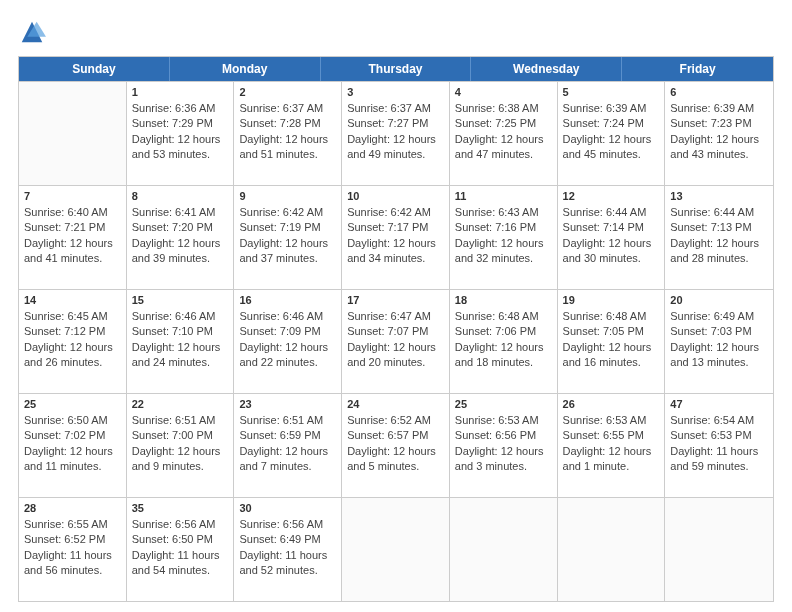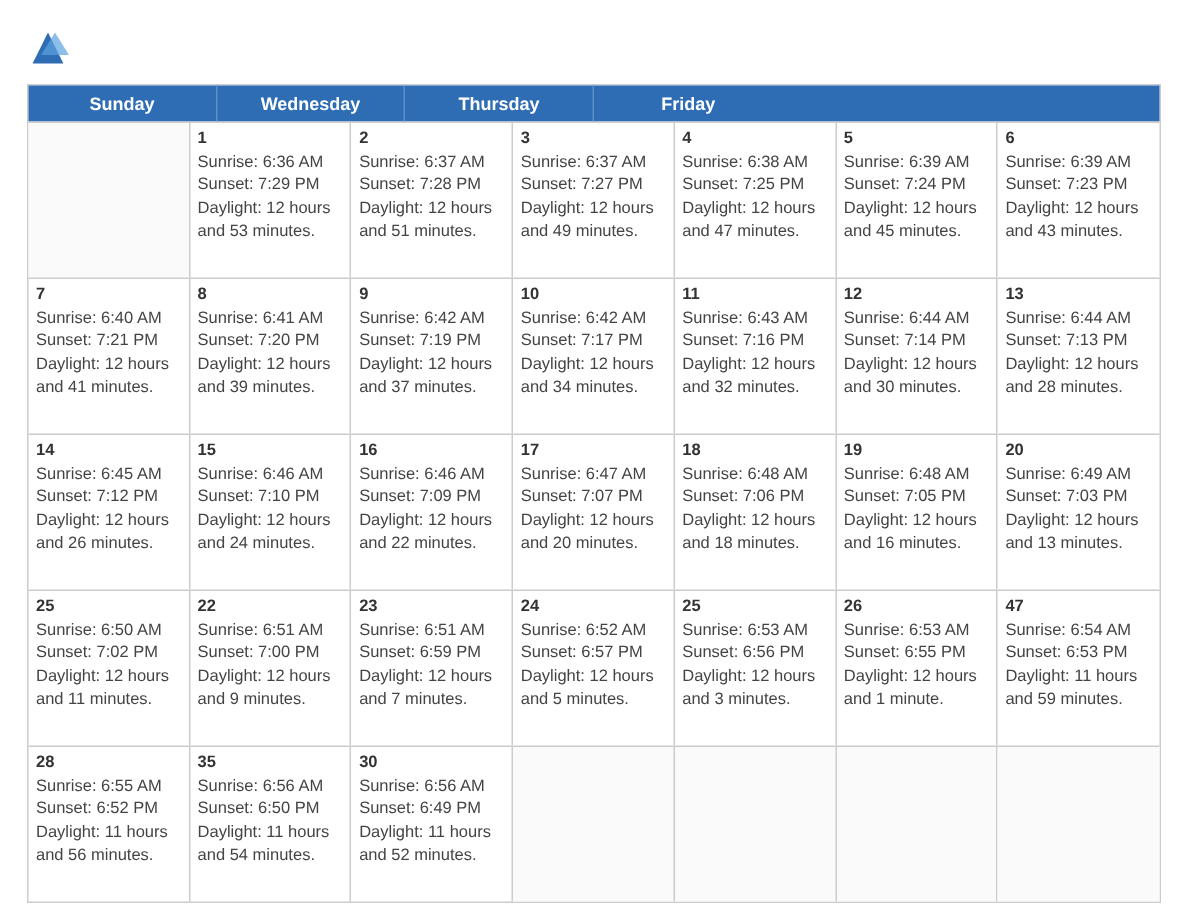--- a/index.html
+++ b/index.html
@@ -60,21 +60,21 @@
       color: #555;
     }
     .calendar {
       flex: 1;
       display: flex;
       flex-direction: column;
       border: 1px solid #ccc;
     }
     .cal-header {
       display: grid;
-      grid-template-columns: repeat(6, 1fr);
+      grid-template-columns: repeat(5, 1fr);
       background: #2e6db4;
     }
     .cal-header-cell {
       color: #fff;
       font-size: 12px;
       font-weight: bold;
       text-align: center;
       padding: 5px 2px;
       border-right: 1px solid #5a90cc;
     }
@@ -130,22 +130,23 @@
     </div>
     <div class="title-block">
       <div class="month-title"></div>
       <div class="location-title"></div>
     </div>
   </div>
 
   <div class="calendar">
     <div class="cal-header">
     <div class="cal-header-cell">Sunday</div>
+        <div class="cal-header-cell">Monday</div>
+        <div class="cal-header-cell">Thursday</div>
         <div class="cal-header-cell">Wednesday</div>
-        <div class="cal-header-cell">Thursday</div>
         <div class="cal-header-cell">Friday</div>
       </div>
     <div class="cal-body">
     <div class="cal-row">
           <div class="cal-cell empty"></div>
           <div class="cal-cell">
             <span class="day-num">1</span>
             <div class="cell-info">Sunrise: 6:36 AM<br>Sunset: 7:29 PM<br>Daylight: 12 hours<br>and 53 minutes.</div>
           </div>
           <div class="cal-cell">

